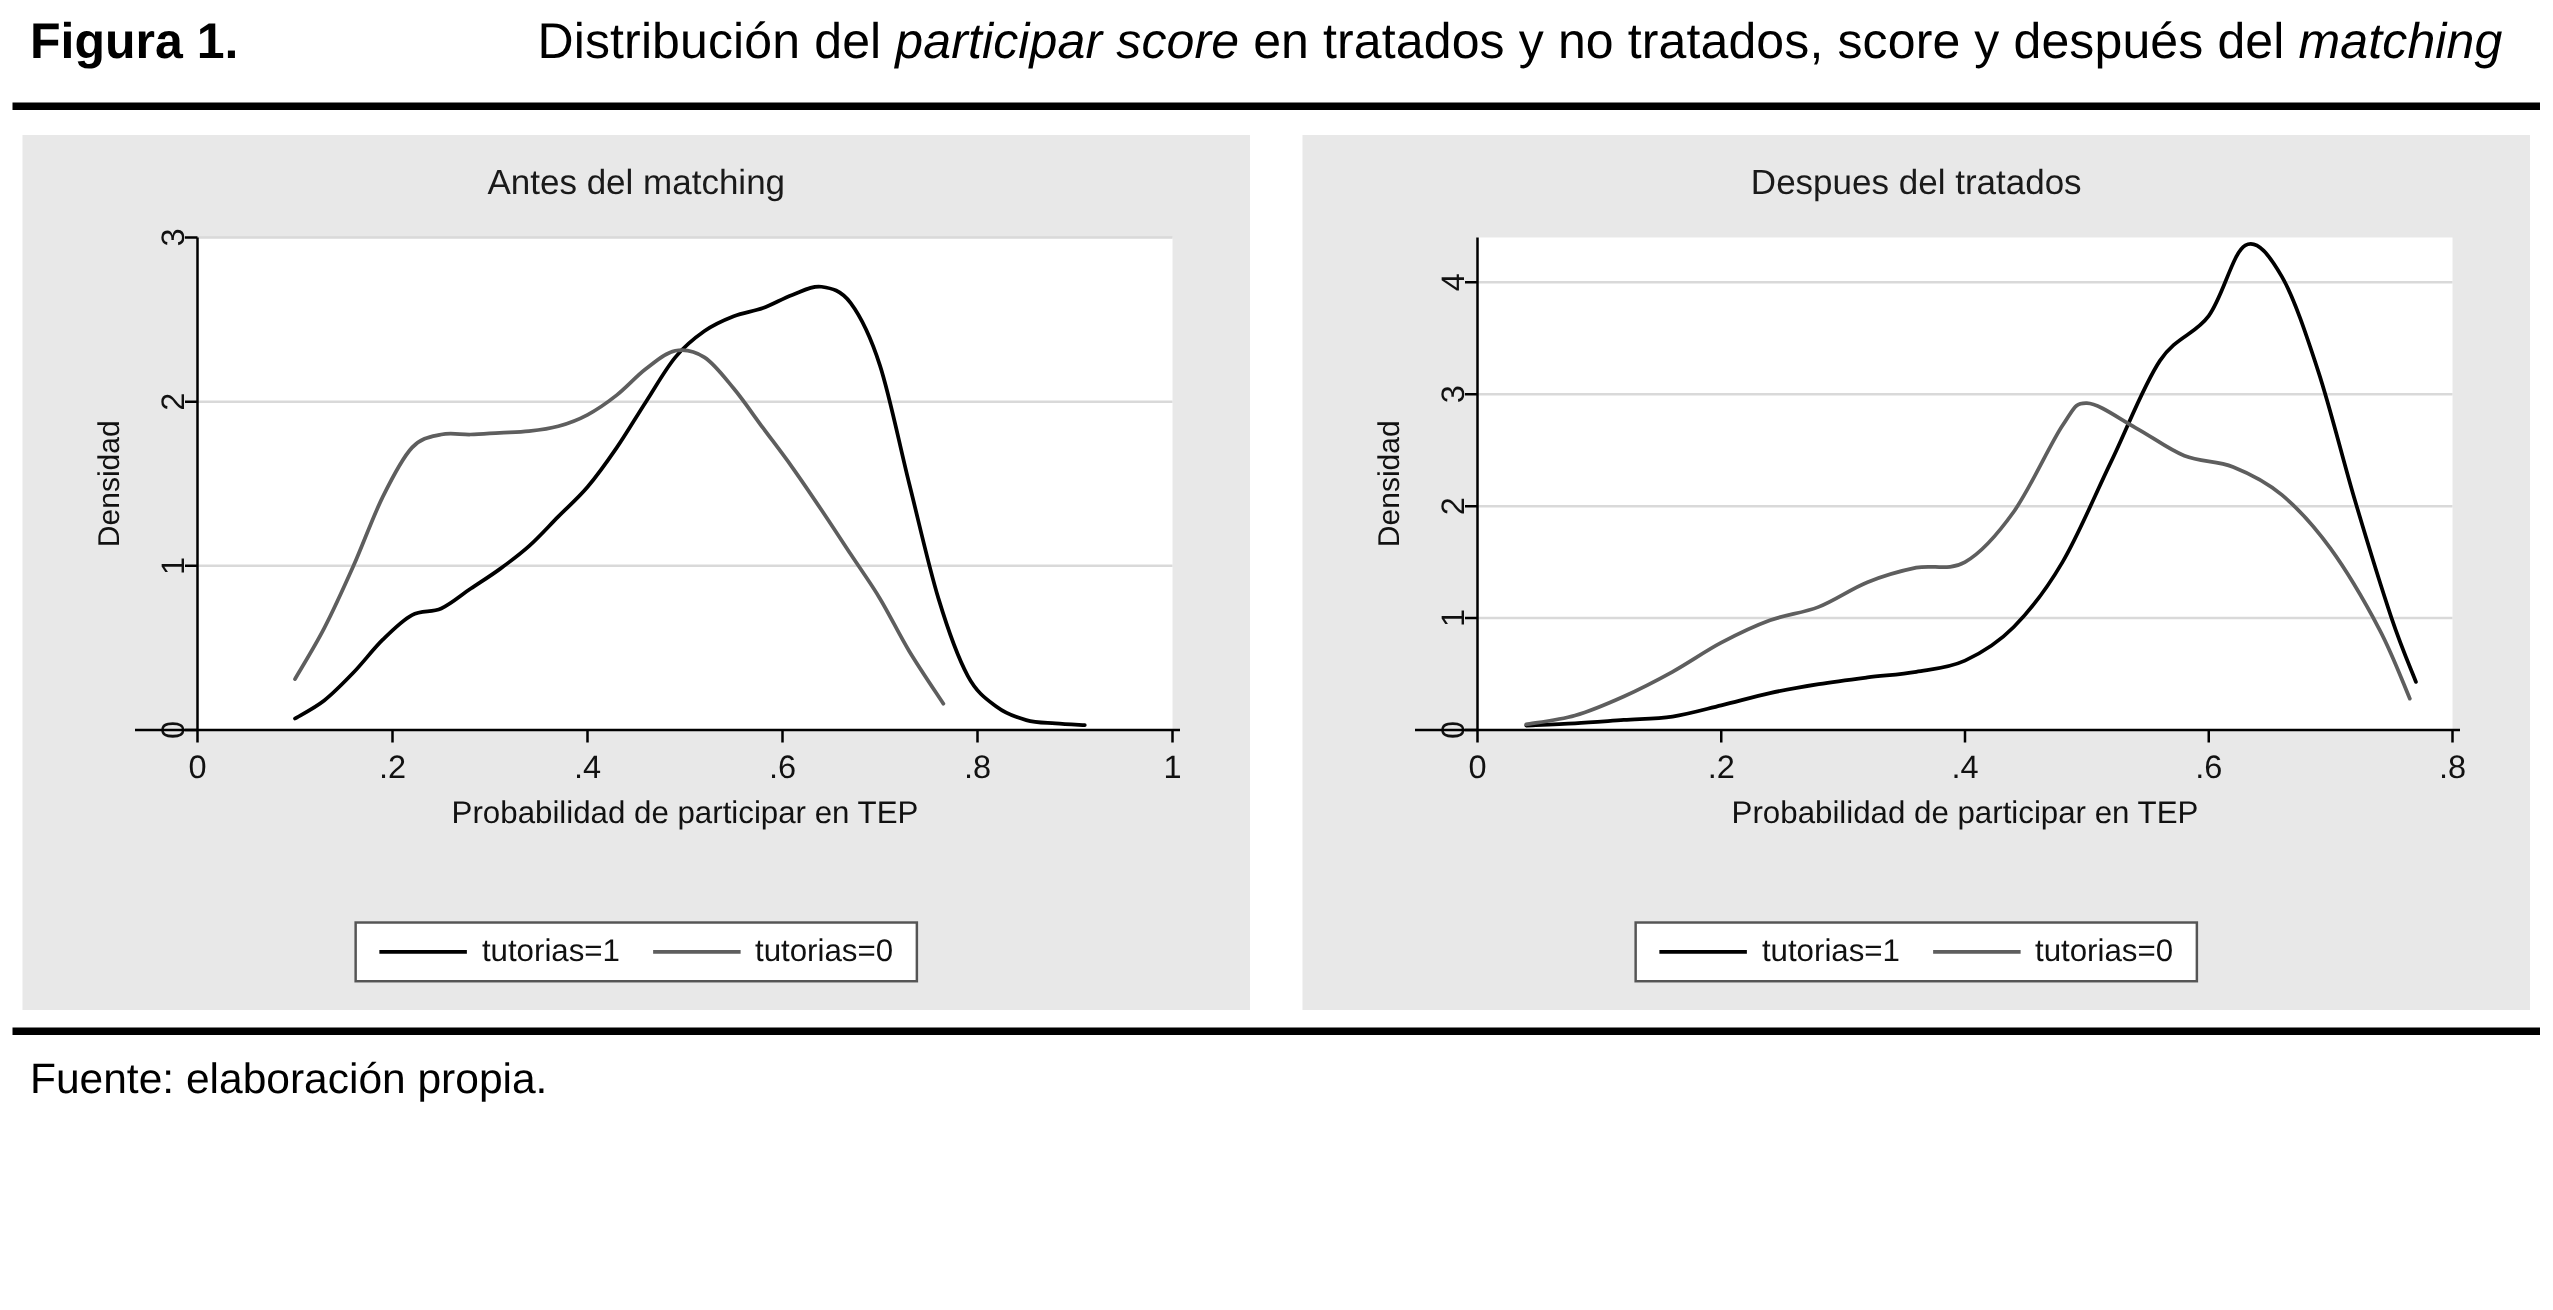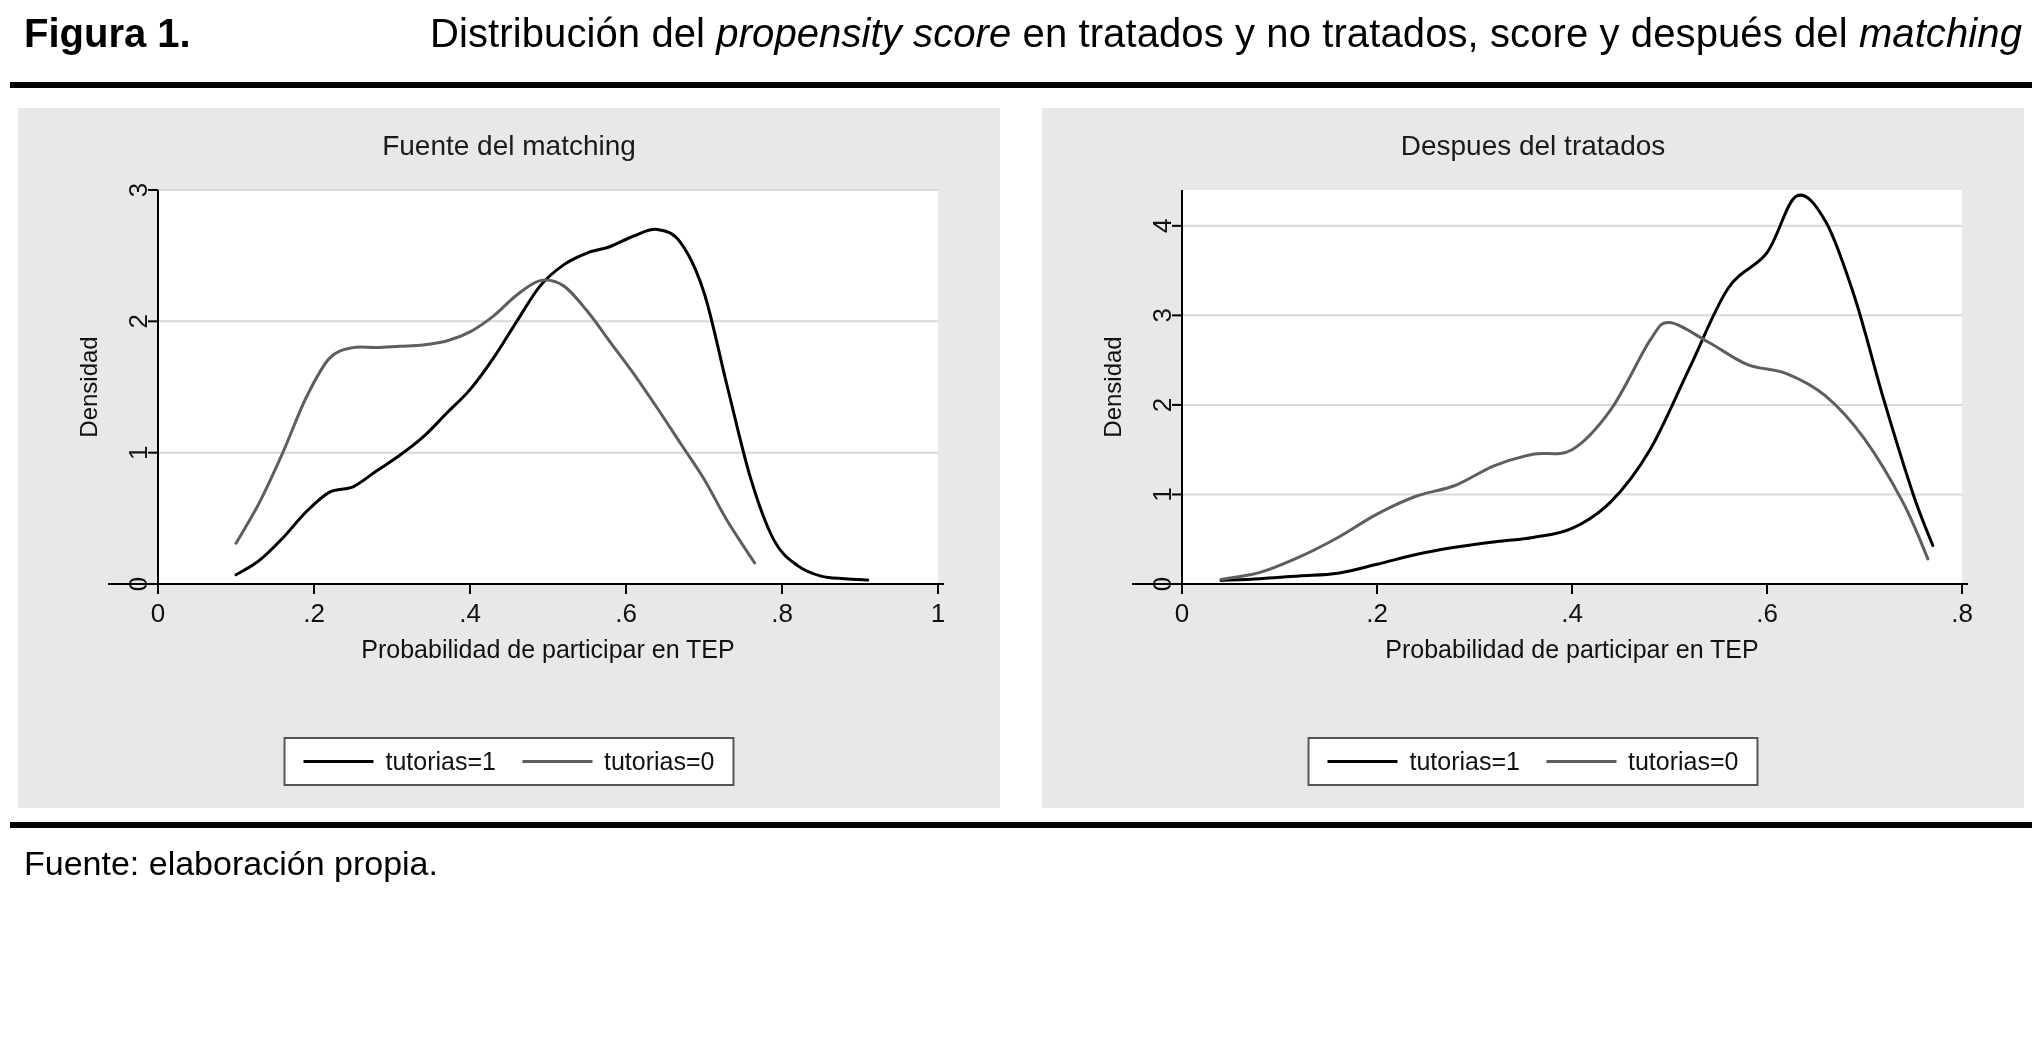--- a/index.html
+++ b/index.html
@@ -118,30 +118,30 @@
   }
 </style>
 </head>
 <body>
 
 <div class="page">
 
   <div class="caption-row">
     <div class="fig-label">Figura 1.</div>
     <div class="fig-title">
-      <span>Distribución del </span><span class="it">propensity score</span><span> en tratados y no tratados, score y después del </span><span class="it">matching</span>
+      <span>Distribución del </span><span class="it">participar score</span><span> en tratados y no tratados, score y después del </span><span class="it">matching</span>
     </div>
   </div>
 
   <div class="rule-top"></div>
 
   <div class="figure-area">
 
     <div class="panel">
-      <div class="panel-title">Fuente del matching</div>
+      <div class="panel-title">Antes del matching</div>
       <div class="plot-wrap">
         <svg class="plot" id="svg-0" width="960" height="520" viewBox="0 0 960 520">
             <rect x="140" y="18" width="780" height="394" fill="#ffffff" stroke="none"></rect>
             <line x1="140" y1="280.6666666666667" x2="920" y2="280.6666666666667" stroke="#d9d9d9" stroke-width="2"></line>
             <line x1="140" y1="149.33333333333337" x2="920" y2="149.33333333333337" stroke="#d9d9d9" stroke-width="2"></line>
             <line x1="140" y1="18" x2="920" y2="18" stroke="#d9d9d9" stroke-width="2"></line>
             <line x1="140" y1="18" x2="140" y2="412" stroke="#000" stroke-width="2"></line>
             <line x1="130" y1="412" x2="140" y2="412" stroke="#000" stroke-width="2"></line>
             <text x="120" y="412" text-anchor="middle" dominant-baseline="central" font-size="26" font-family="&quot;Liberation Sans&quot;, sans-serif" fill="#111" transform="rotate(-90 120 412)">0</text>
             <line x1="130" y1="280.6666666666667" x2="140" y2="280.6666666666667" stroke="#000" stroke-width="2"></line>

